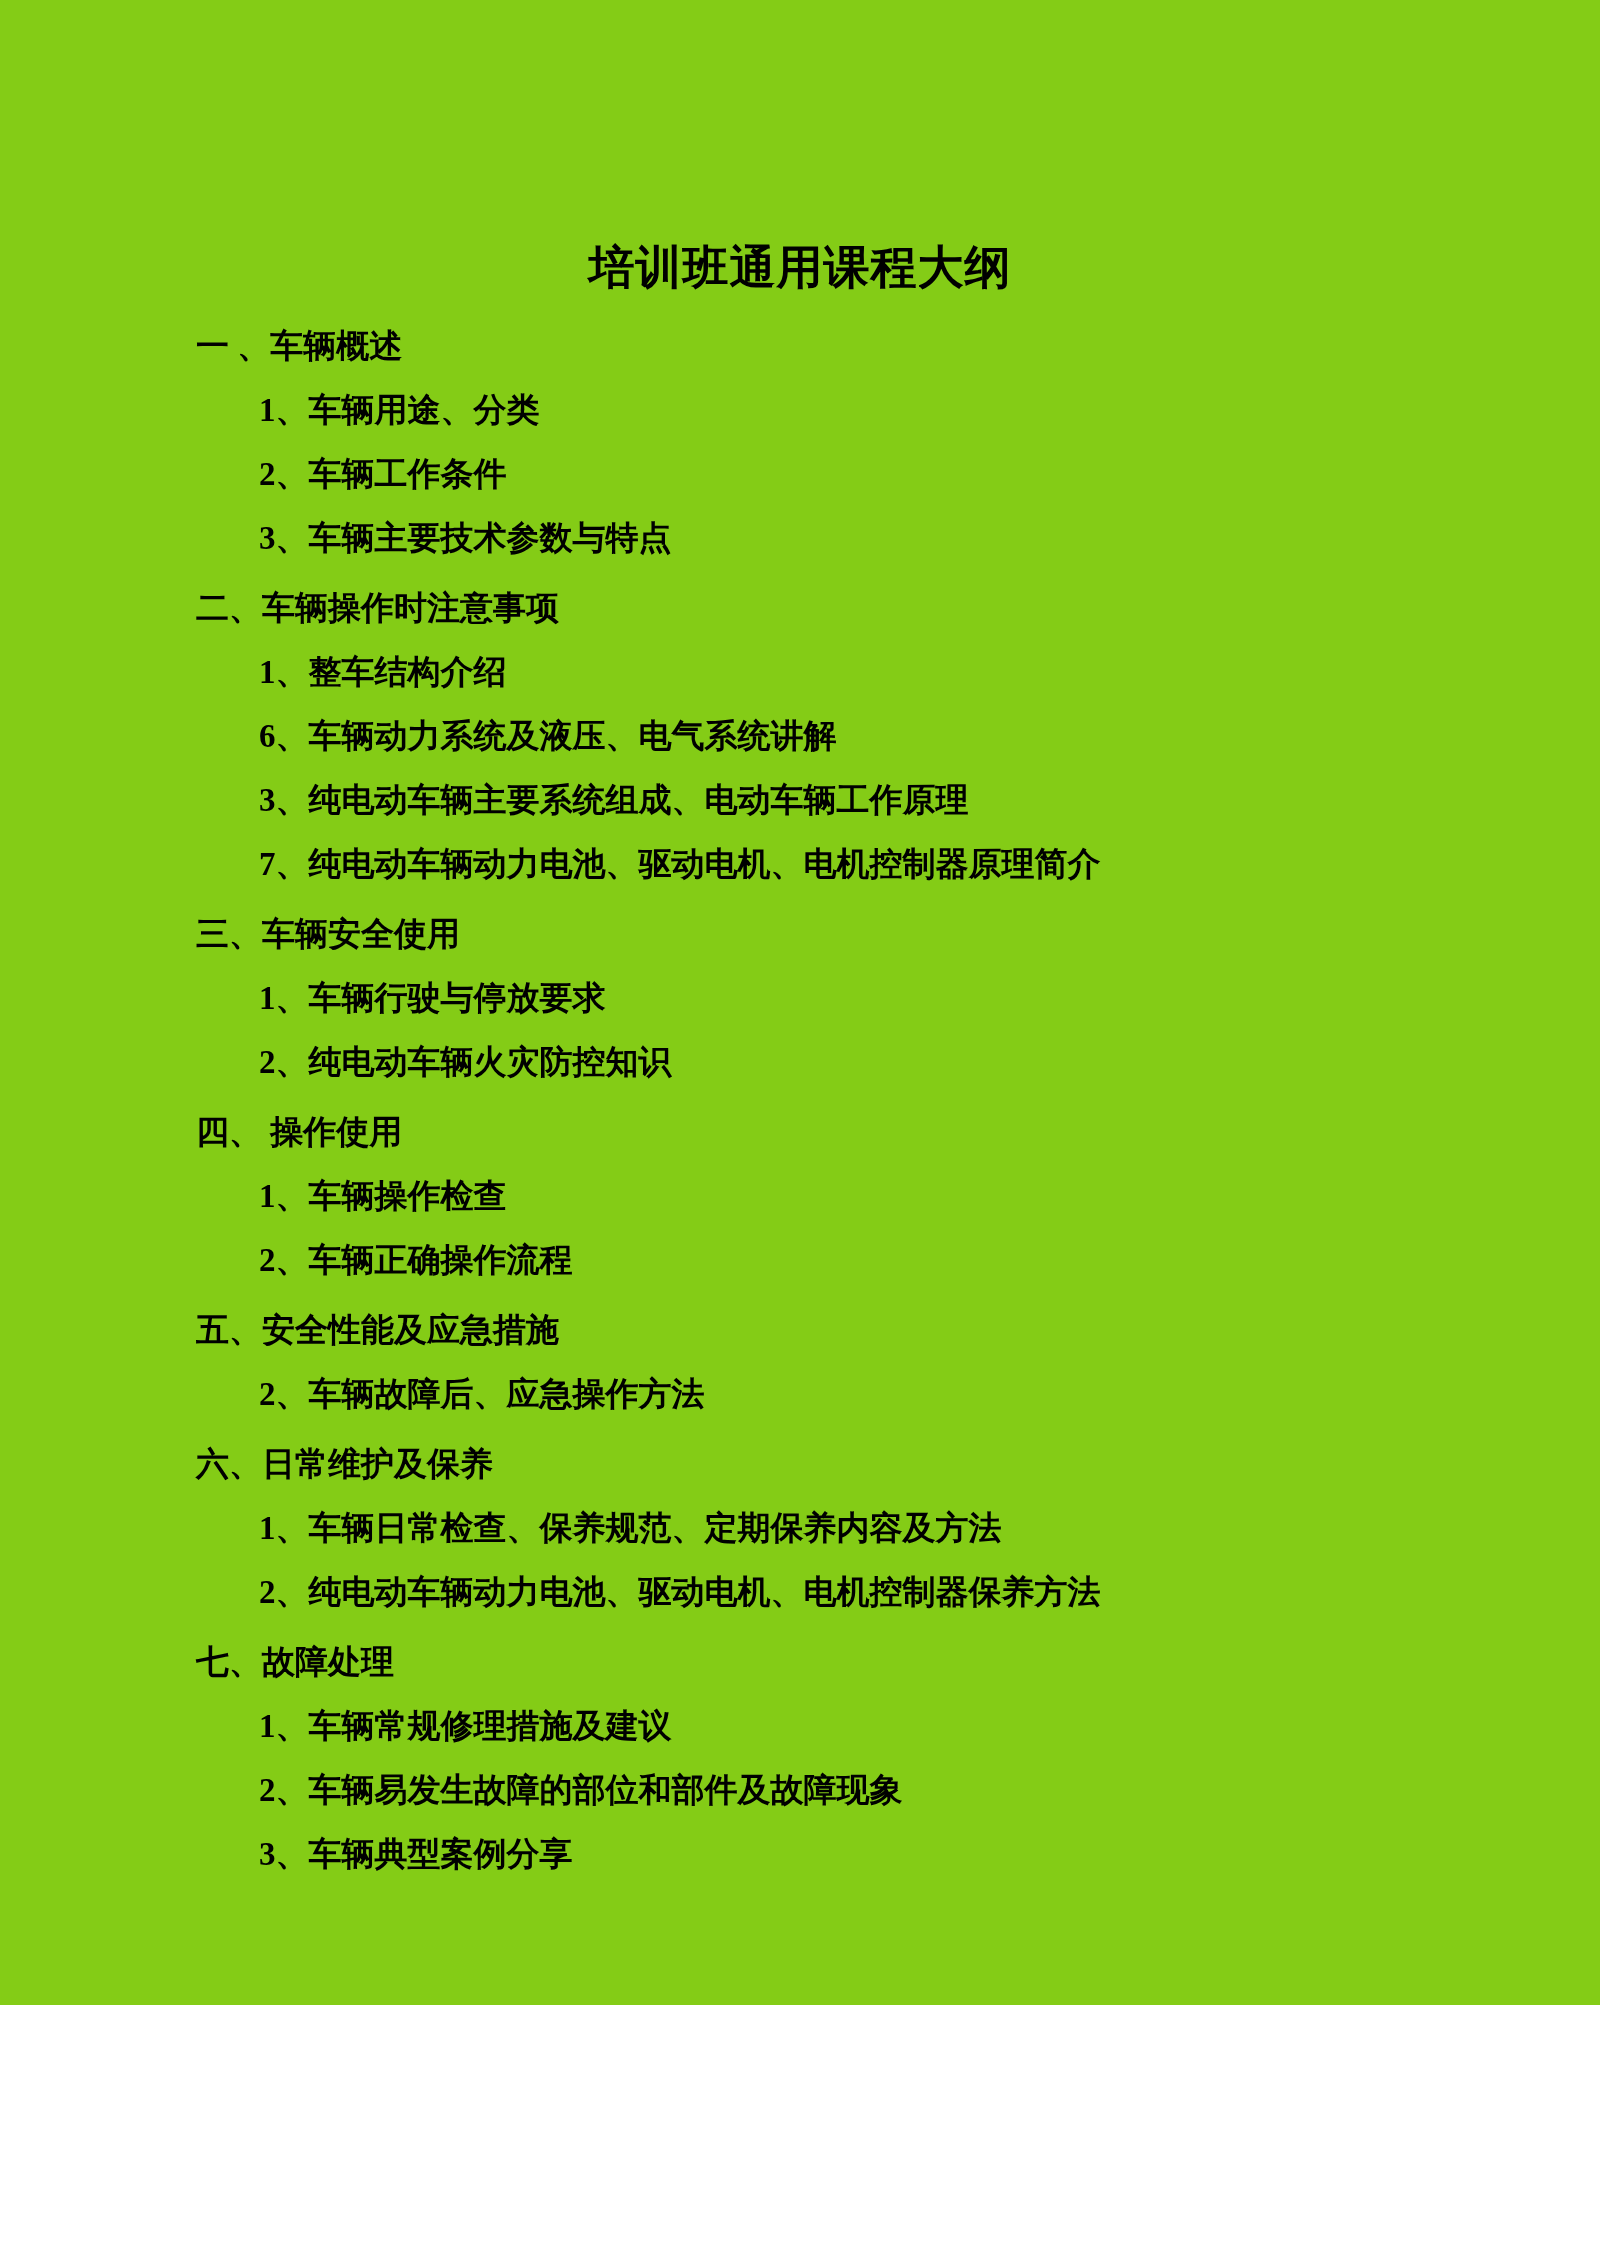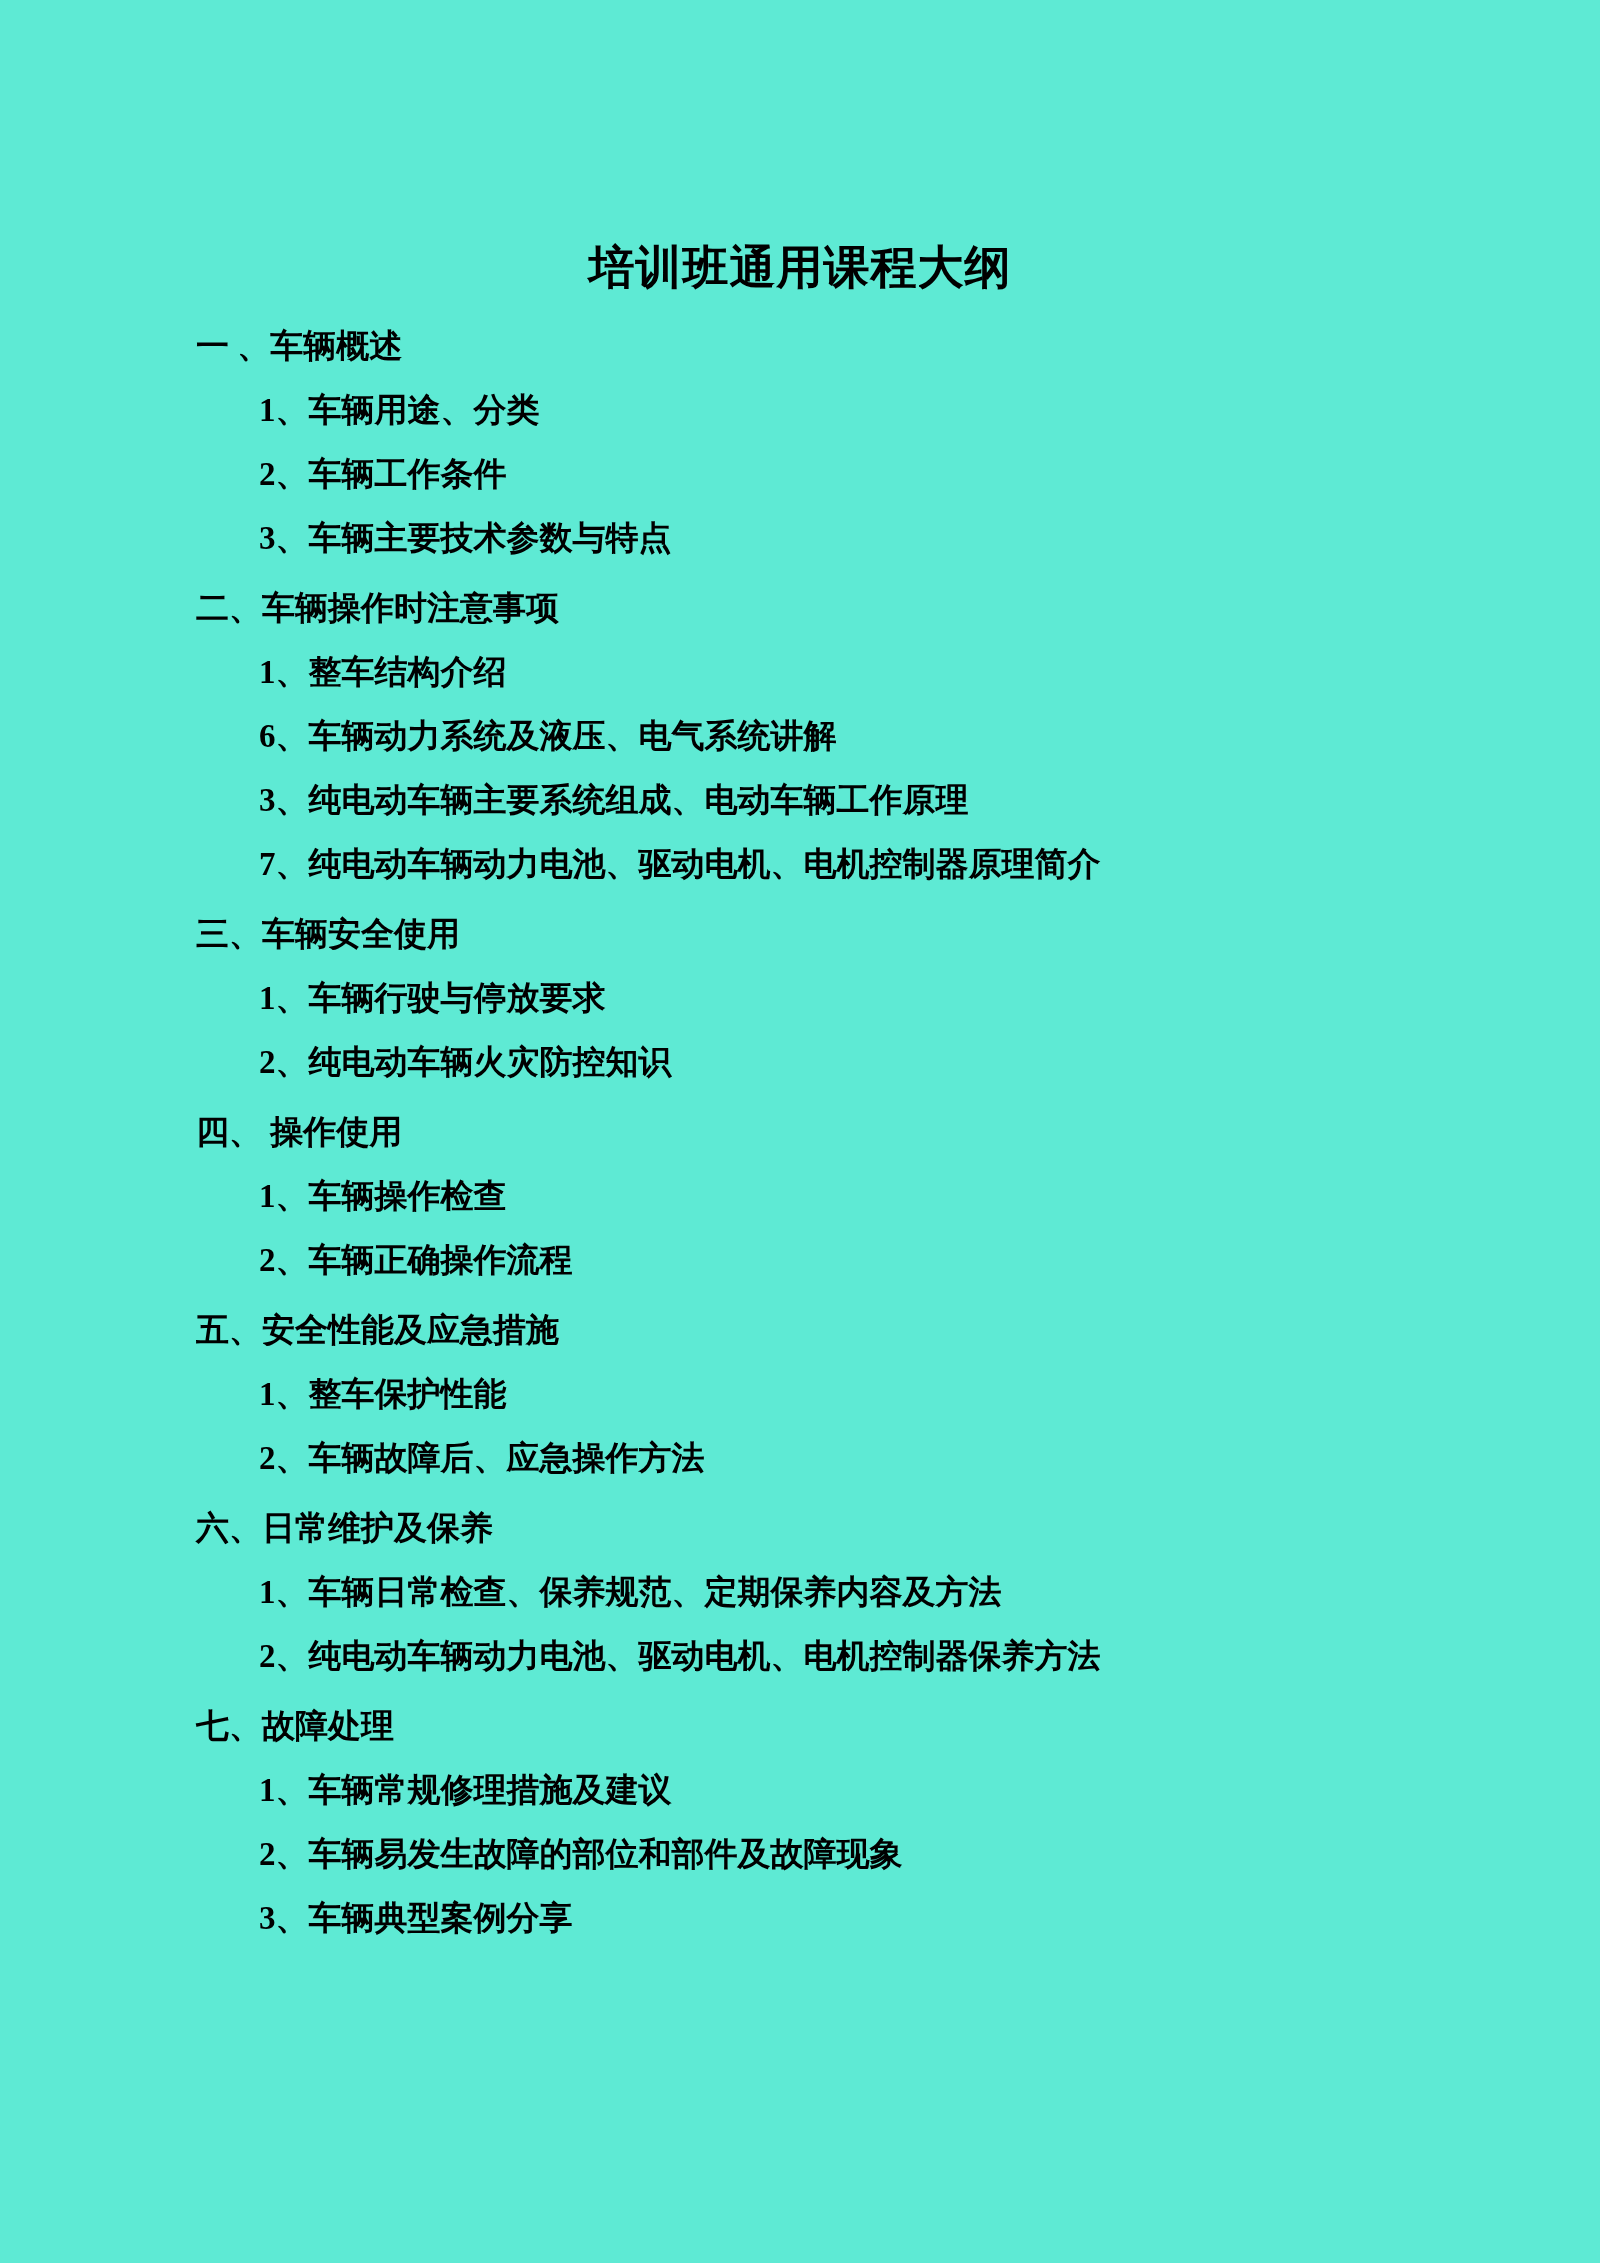--- a/index.html
+++ b/index.html
@@ -3,22 +3,22 @@
 <meta charset="utf-8">
 <style>
   html, body {
     margin: 0;
     padding: 0;
     background: #ffffff;
   }
   .page {
     position: relative;
     width: 1600px;
-    height: 2263px;
-    background: #5eead4;
+    height: 2005px;
+    background: #84cc16;
     color: #000000;
     box-sizing: border-box;
     padding-top: 243px;
     font-family: "Liberation Serif", "DejaVu Serif", serif;
     overflow: hidden;
   }
   .title {
     margin: 0 0 20px 0;
     font-size: 46px;
     line-height: 1.1;
@@ -93,21 +93,20 @@
   <p class="outline-item">1、车辆操作检查</p>
 
   <p class="outline-item">2、车辆正确操作流程</p>
 
 </div>
   </section>
 
   <section class="section">
     <h2 class="section-heading">五、安全性能及应急措施</h2>
     <div class="section-items">
-  <p class="outline-item">1、整车保护性能</p>
 
   <p class="outline-item">2、车辆故障后、应急操作方法</p>
 </div>
   </section>
 
   <section class="section">
     <h2 class="section-heading">六、日常维护及保养</h2>
     <div class="section-items">
   <p class="outline-item">1、车辆日常检查、保养规范、定期保养内容及方法</p>
 

